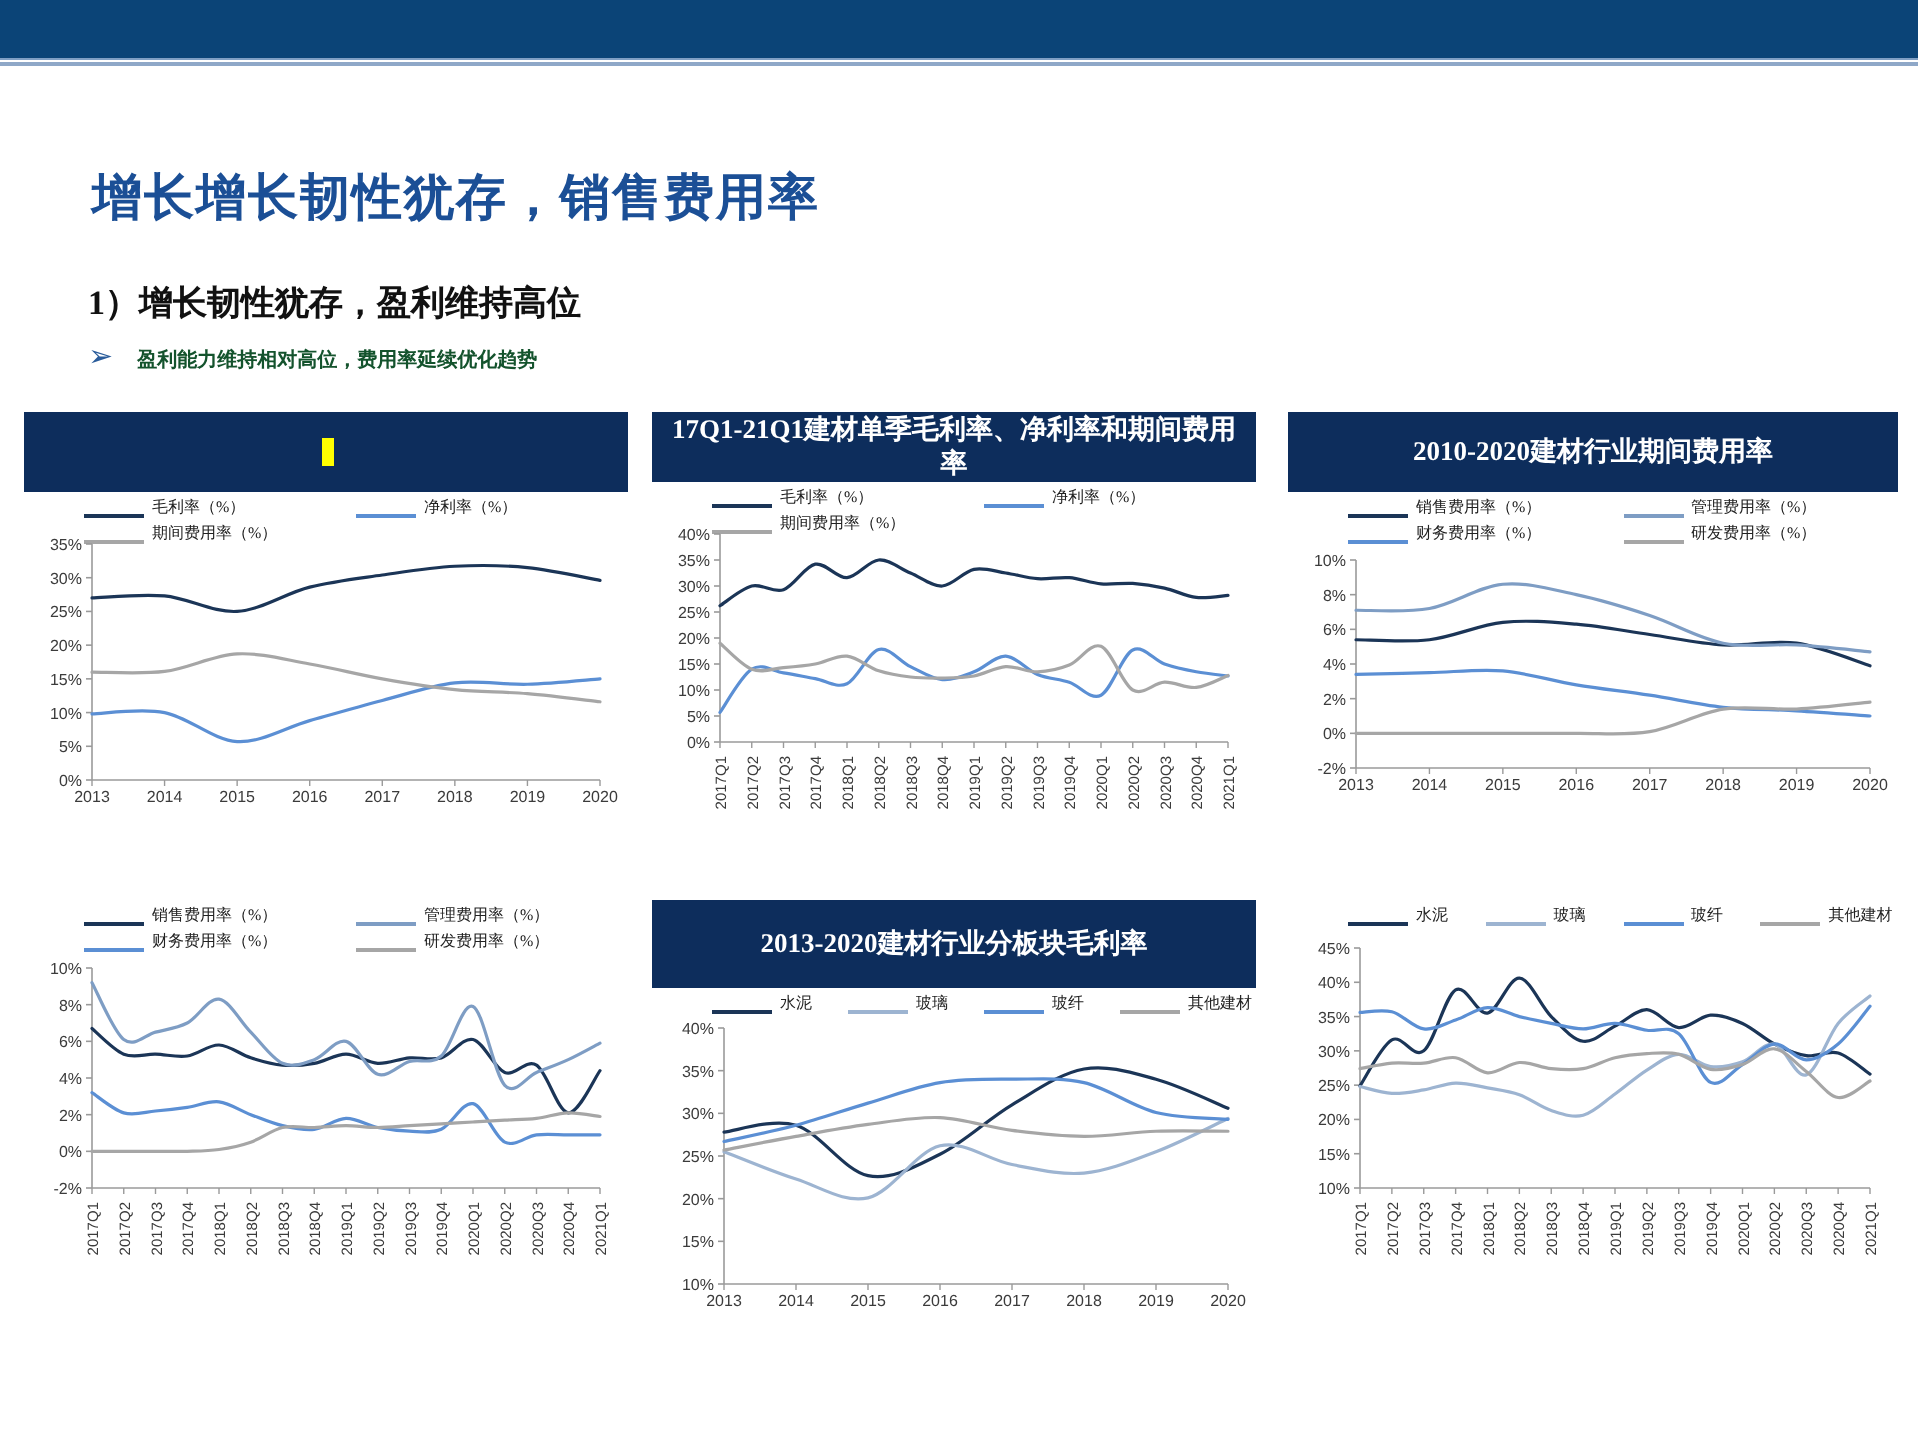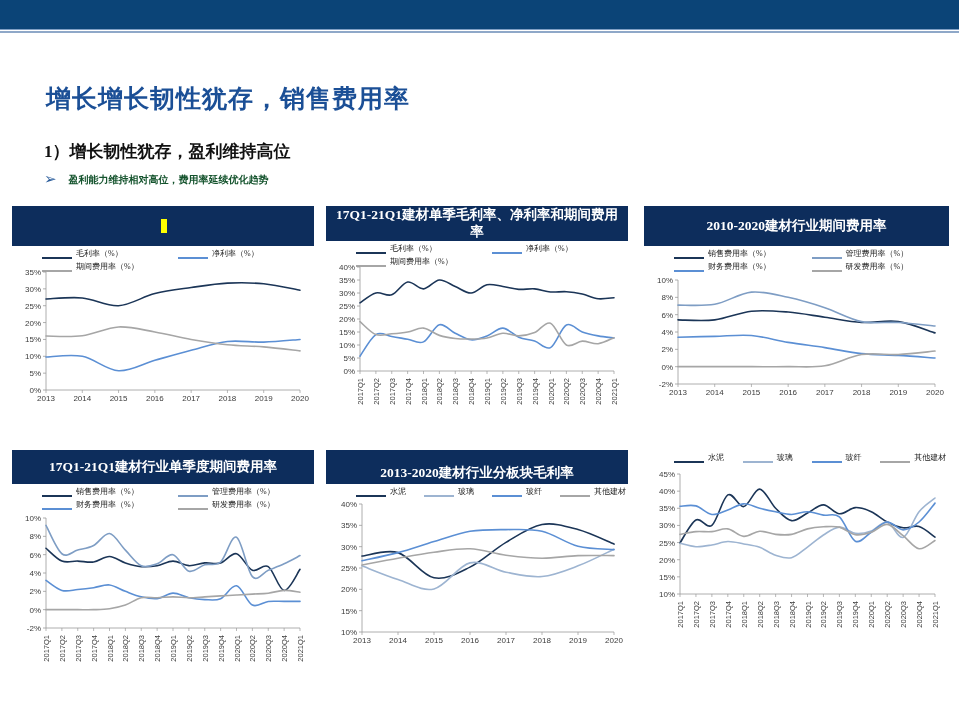--- a/index.html
+++ b/index.html
@@ -282,23 +282,20 @@
         <text x="217.57142857142858" y="149" class="ax-text" text-anchor="middle">2018</text>
         <line x1="254.28571428571428" y1="138" x2="254.28571428571428" y2="141" stroke="#9a9a9a" stroke-width="0.7"></line>
         <text x="254.28571428571428" y="149" class="ax-text" text-anchor="middle">2019</text>
         <line x1="291" y1="138" x2="291" y2="141" stroke="#9a9a9a" stroke-width="0.7"></line>
         <text x="291" y="149" class="ax-text" text-anchor="middle">2020</text>
       </svg>
     </div>
 </div>
 
 <div class="panel" id="p3" style="left:12px;top:450px;width:302px;">
-  <div class="panel-head" style="height:34px;">
-      <span>17Q1-21Q1建材行业单季度期间费用率</span>
-    </div>
   <div class="panel-body" style="height:192px;">
       <div class="legend" style="top: 2px;">
         <div class="lg-item" style="width: 50%;">
           <span class="lg-line" style="border-top-color: rgb(27, 53, 87);"></span>
           <span class="lg-label">销售费用率（%）</span>
         </div>
         <div class="lg-item" style="width: 50%;">
           <span class="lg-line" style="border-top-color: rgb(126, 157, 196);"></span>
           <span class="lg-label">管理费用率（%）</span>
         </div>
@@ -364,21 +361,21 @@
         <text x="259.25" y="151" class="ax-text-v" text-anchor="end" transform="rotate(-90 259.25 151)">2020Q3</text>
         <line x1="272.125" y1="144" x2="272.125" y2="147" stroke="#9a9a9a" stroke-width="0.7"></line>
         <text x="275.125" y="151" class="ax-text-v" text-anchor="end" transform="rotate(-90 275.125 151)">2020Q4</text>
         <line x1="288" y1="144" x2="288" y2="147" stroke="#9a9a9a" stroke-width="0.7"></line>
         <text x="291" y="151" class="ax-text-v" text-anchor="end" transform="rotate(-90 291 151)">2021Q1</text>
       </svg>
     </div>
 </div>
 
 <div class="panel" id="p4" style="left:326px;top:450px;width:302px;">
-  <div class="panel-head" style="height:34px;align-items:flex-end;">
+  <div class="panel-head" style="height:44px;">
       <span>2013-2020建材行业分板块毛利率</span>
     </div>
   <div class="panel-body" style="height:192px;">
       <div class="legend" style="top: 2px;">
         <div class="lg-item" style="width: 25%;">
           <span class="lg-line" style="border-top-color: rgb(27, 53, 87);"></span>
           <span class="lg-label">水泥</span>
         </div>
         <div class="lg-item" style="width: 25%;">
           <span class="lg-line" style="border-top-color: rgb(157, 180, 209);"></span>

